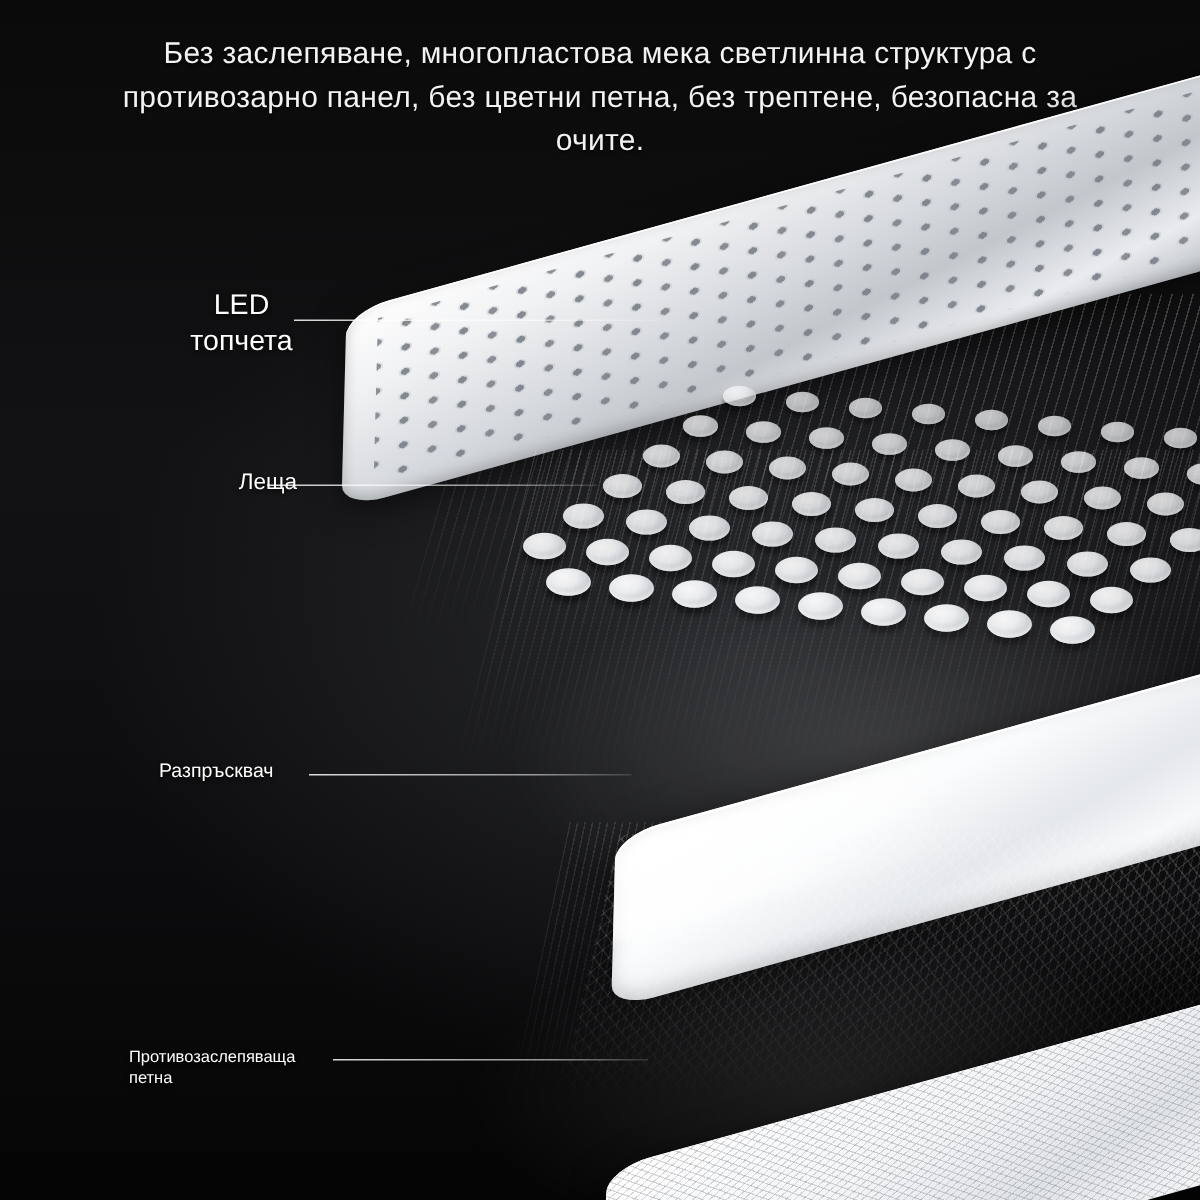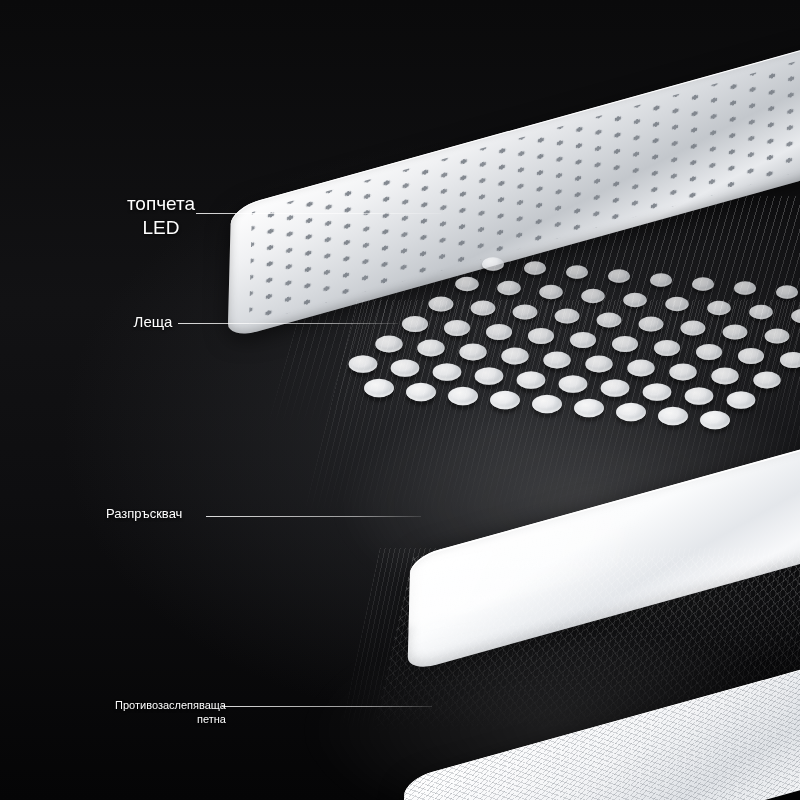--- a/index.html
+++ b/index.html
@@ -38,23 +38,23 @@
   }
 
   
   .label {
     position: absolute;
     color: #ffffff;
     text-shadow: 0 1px 3px rgba(0,0,0,.9);
     line-height: 1.28;
   }
   .label-led      { left: 96px;  top: 192px; width: 130px; text-align: center; font-size: 19px; }
-  .label-lens     { left: 108px; top: 312px; width: 90px;  text-align: center;  font-size: 15px; }
+  .label-lens     { left: 108px; top: 312px; width: 90px;  text-align: right;  font-size: 15px; }
   .label-diffuser { left: 106px; top: 506px; width: 140px; text-align: left;  font-size: 13px; }
-  .label-panel    { left: 86px;  top: 698px; width: 140px; text-align: right; font-size: 11px; }
+  .label-panel    { left: 86px;  top: 698px; width: 140px; text-align: left; font-size: 11px; }
 
   .leader {
     position: absolute;
     height: 1px;
     background: linear-gradient(90deg, rgba(255,255,255,.85) 0%, rgba(255,255,255,.55) 70%, rgba(255,255,255,.12) 100%);
   }
   .leader-led      { left: 196px; top: 213px; width: 245px; }
   .leader-lens     { left: 178px; top: 323px; width: 220px; }
   .leader-diffuser { left: 206px; top: 516px; width: 215px; }
   .leader-panel    { left: 222px; top: 706px; width: 210px; }
@@ -249,20 +249,21 @@
     left: 300px; top: 620px; width: 520px; height: 220px;
     background: radial-gradient(ellipse at center, rgba(255,255,255,.10), rgba(255,255,255,0) 70%);
     filter: blur(12px);
   }
 </style>
 </head>
 <body>
 
 <div class="stage">
 
+  <div class="headline">Без заслепяване, многопластова мека светлинна структура с противозарно панел, без цветни петна, без трептене, безопасна за очите.</div>
 
   <div class="rays rays-top"></div>
 
   <div class="plate led-board">
     <div class="face">
       <div class="led-dots"></div>
       <div class="led-dots b"></div>
     </div>
   </div>
 
@@ -347,22 +348,22 @@
   <div class="rays rays-low"></div>
   <div class="glow glow-b"></div>
 
   <div class="plate antiglare">
     <div class="face">
       <div class="mesh"></div>
     </div>
   </div>
 
   <div class="label label-led">
+    <div>LED</div>
     <div>топчета</div>
-    <div>LED</div>
   </div>
   <div class="leader leader-led"></div>
 
   <div class="label label-lens">Леща</div>
   <div class="leader leader-lens"></div>
 
   <div class="label label-diffuser">Разпръсквач</div>
   <div class="leader leader-diffuser"></div>
 
   <div class="label label-panel">

